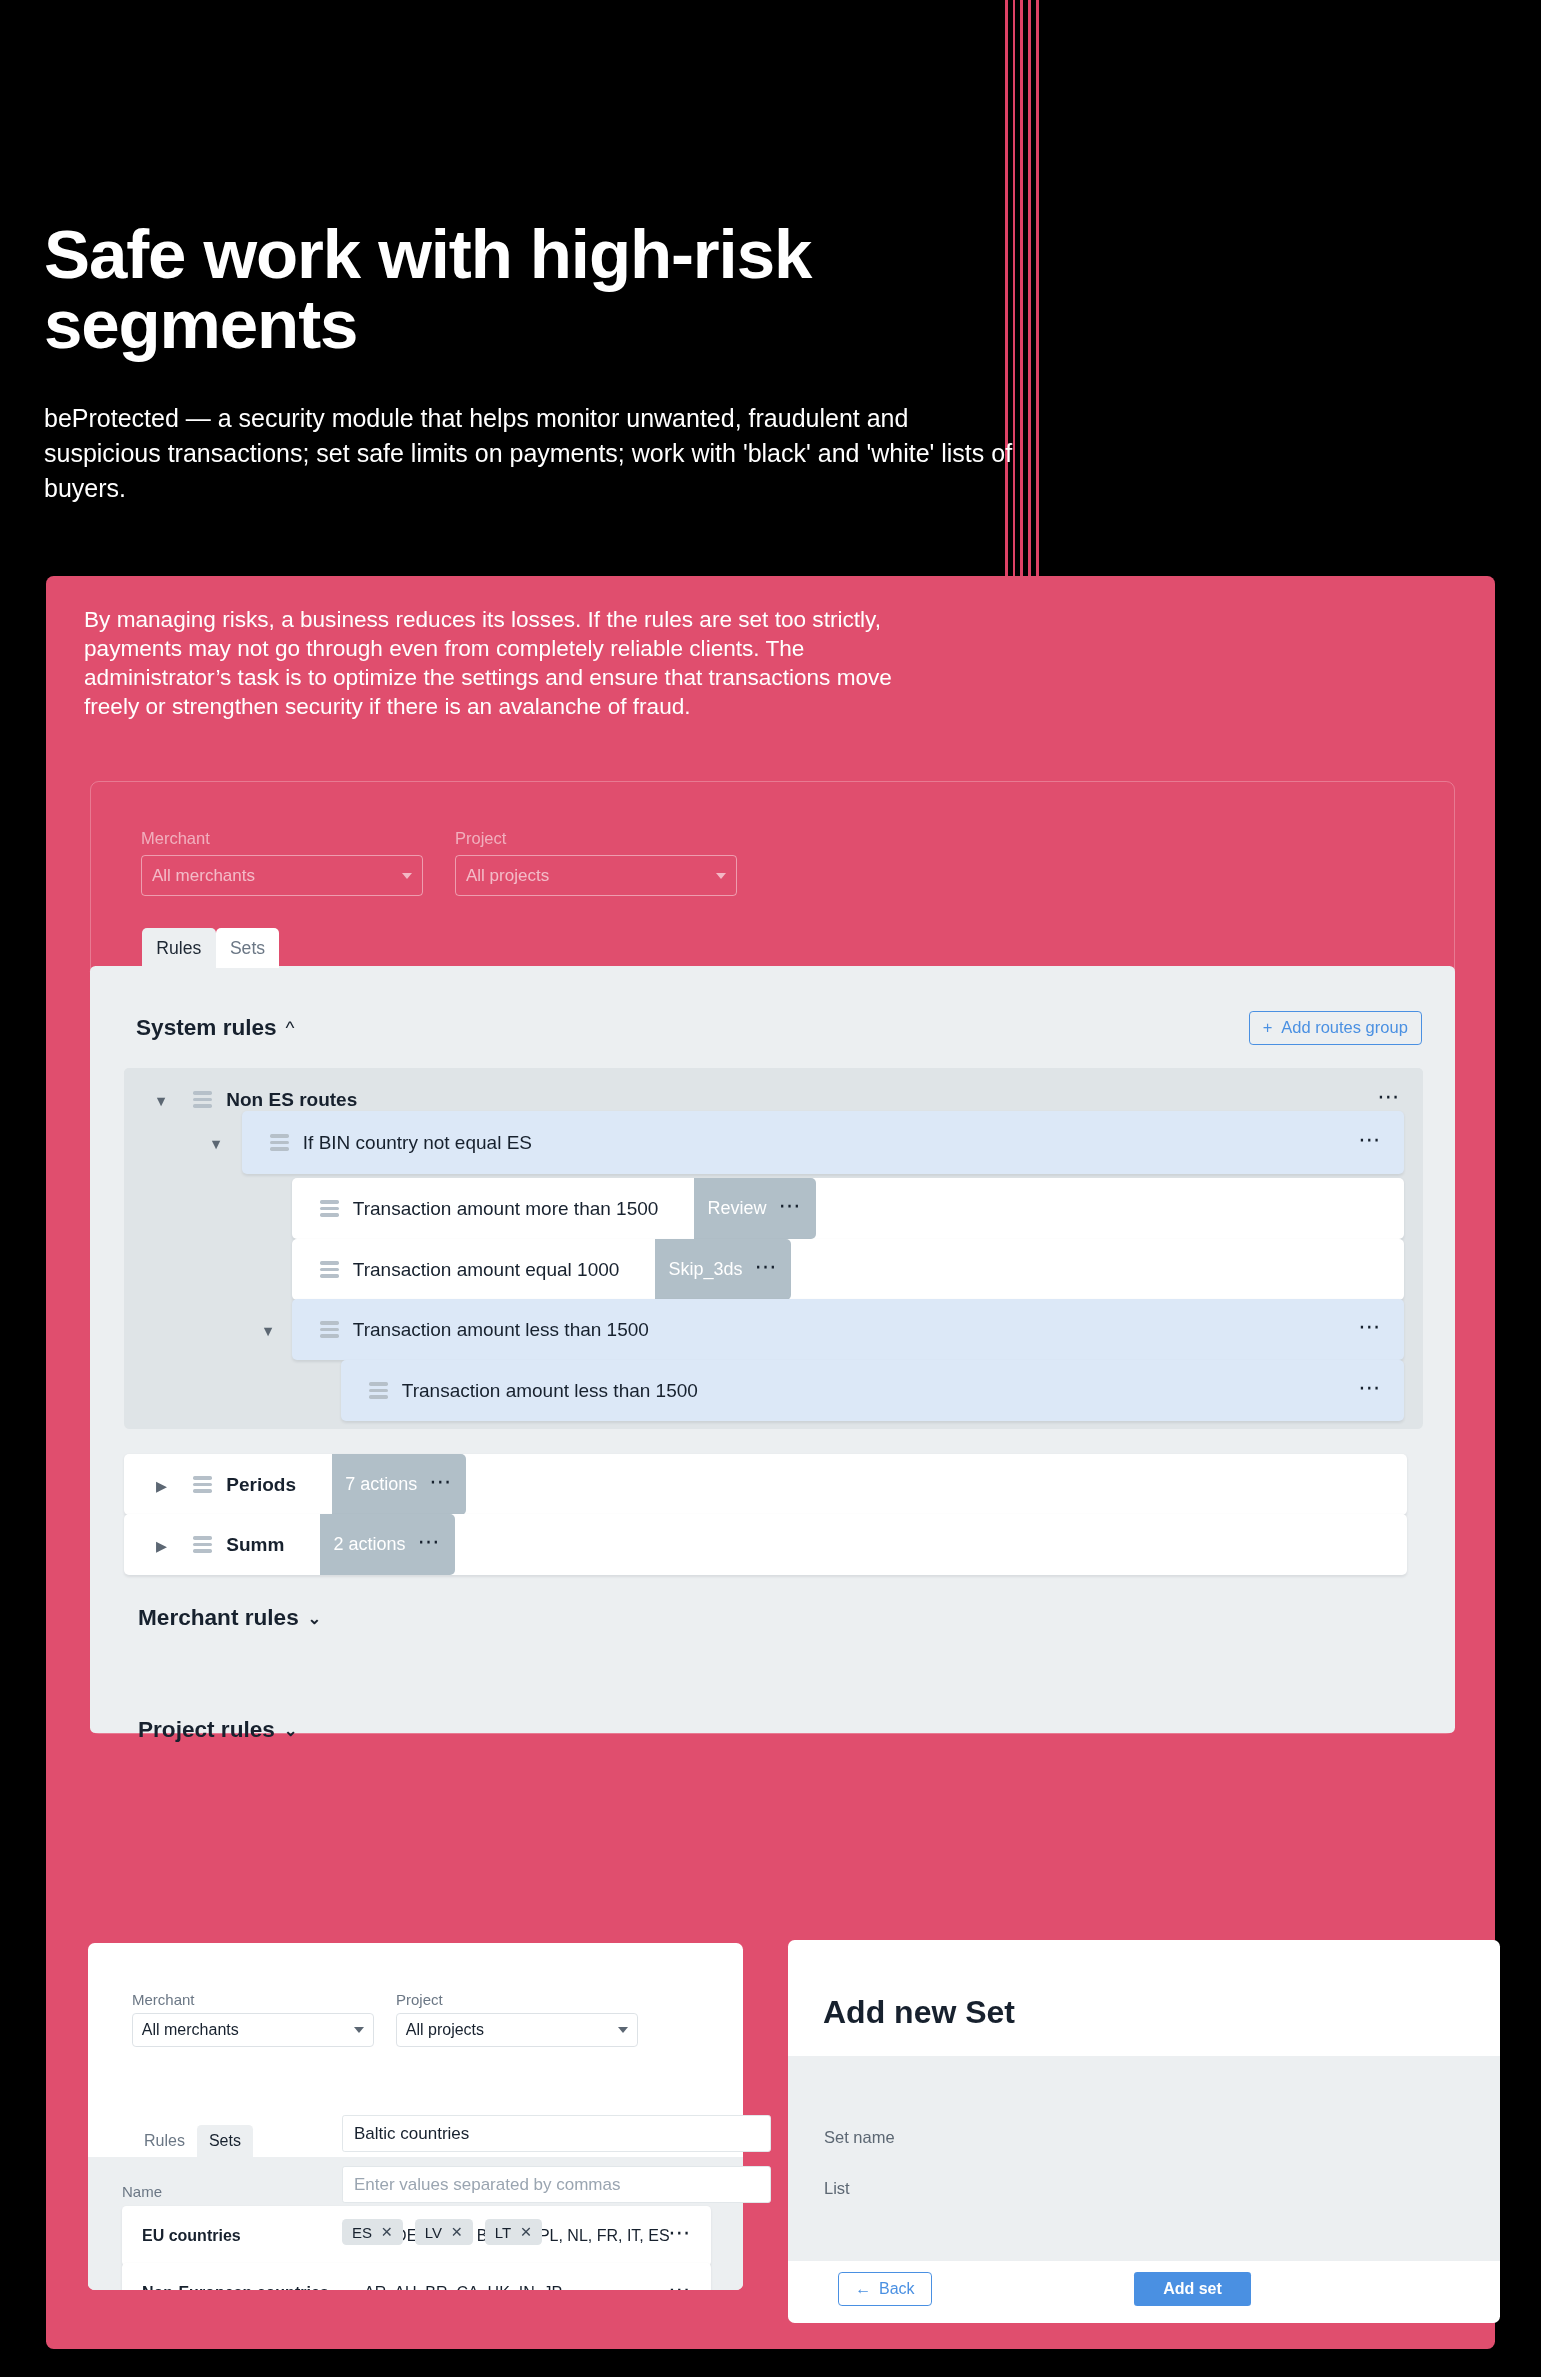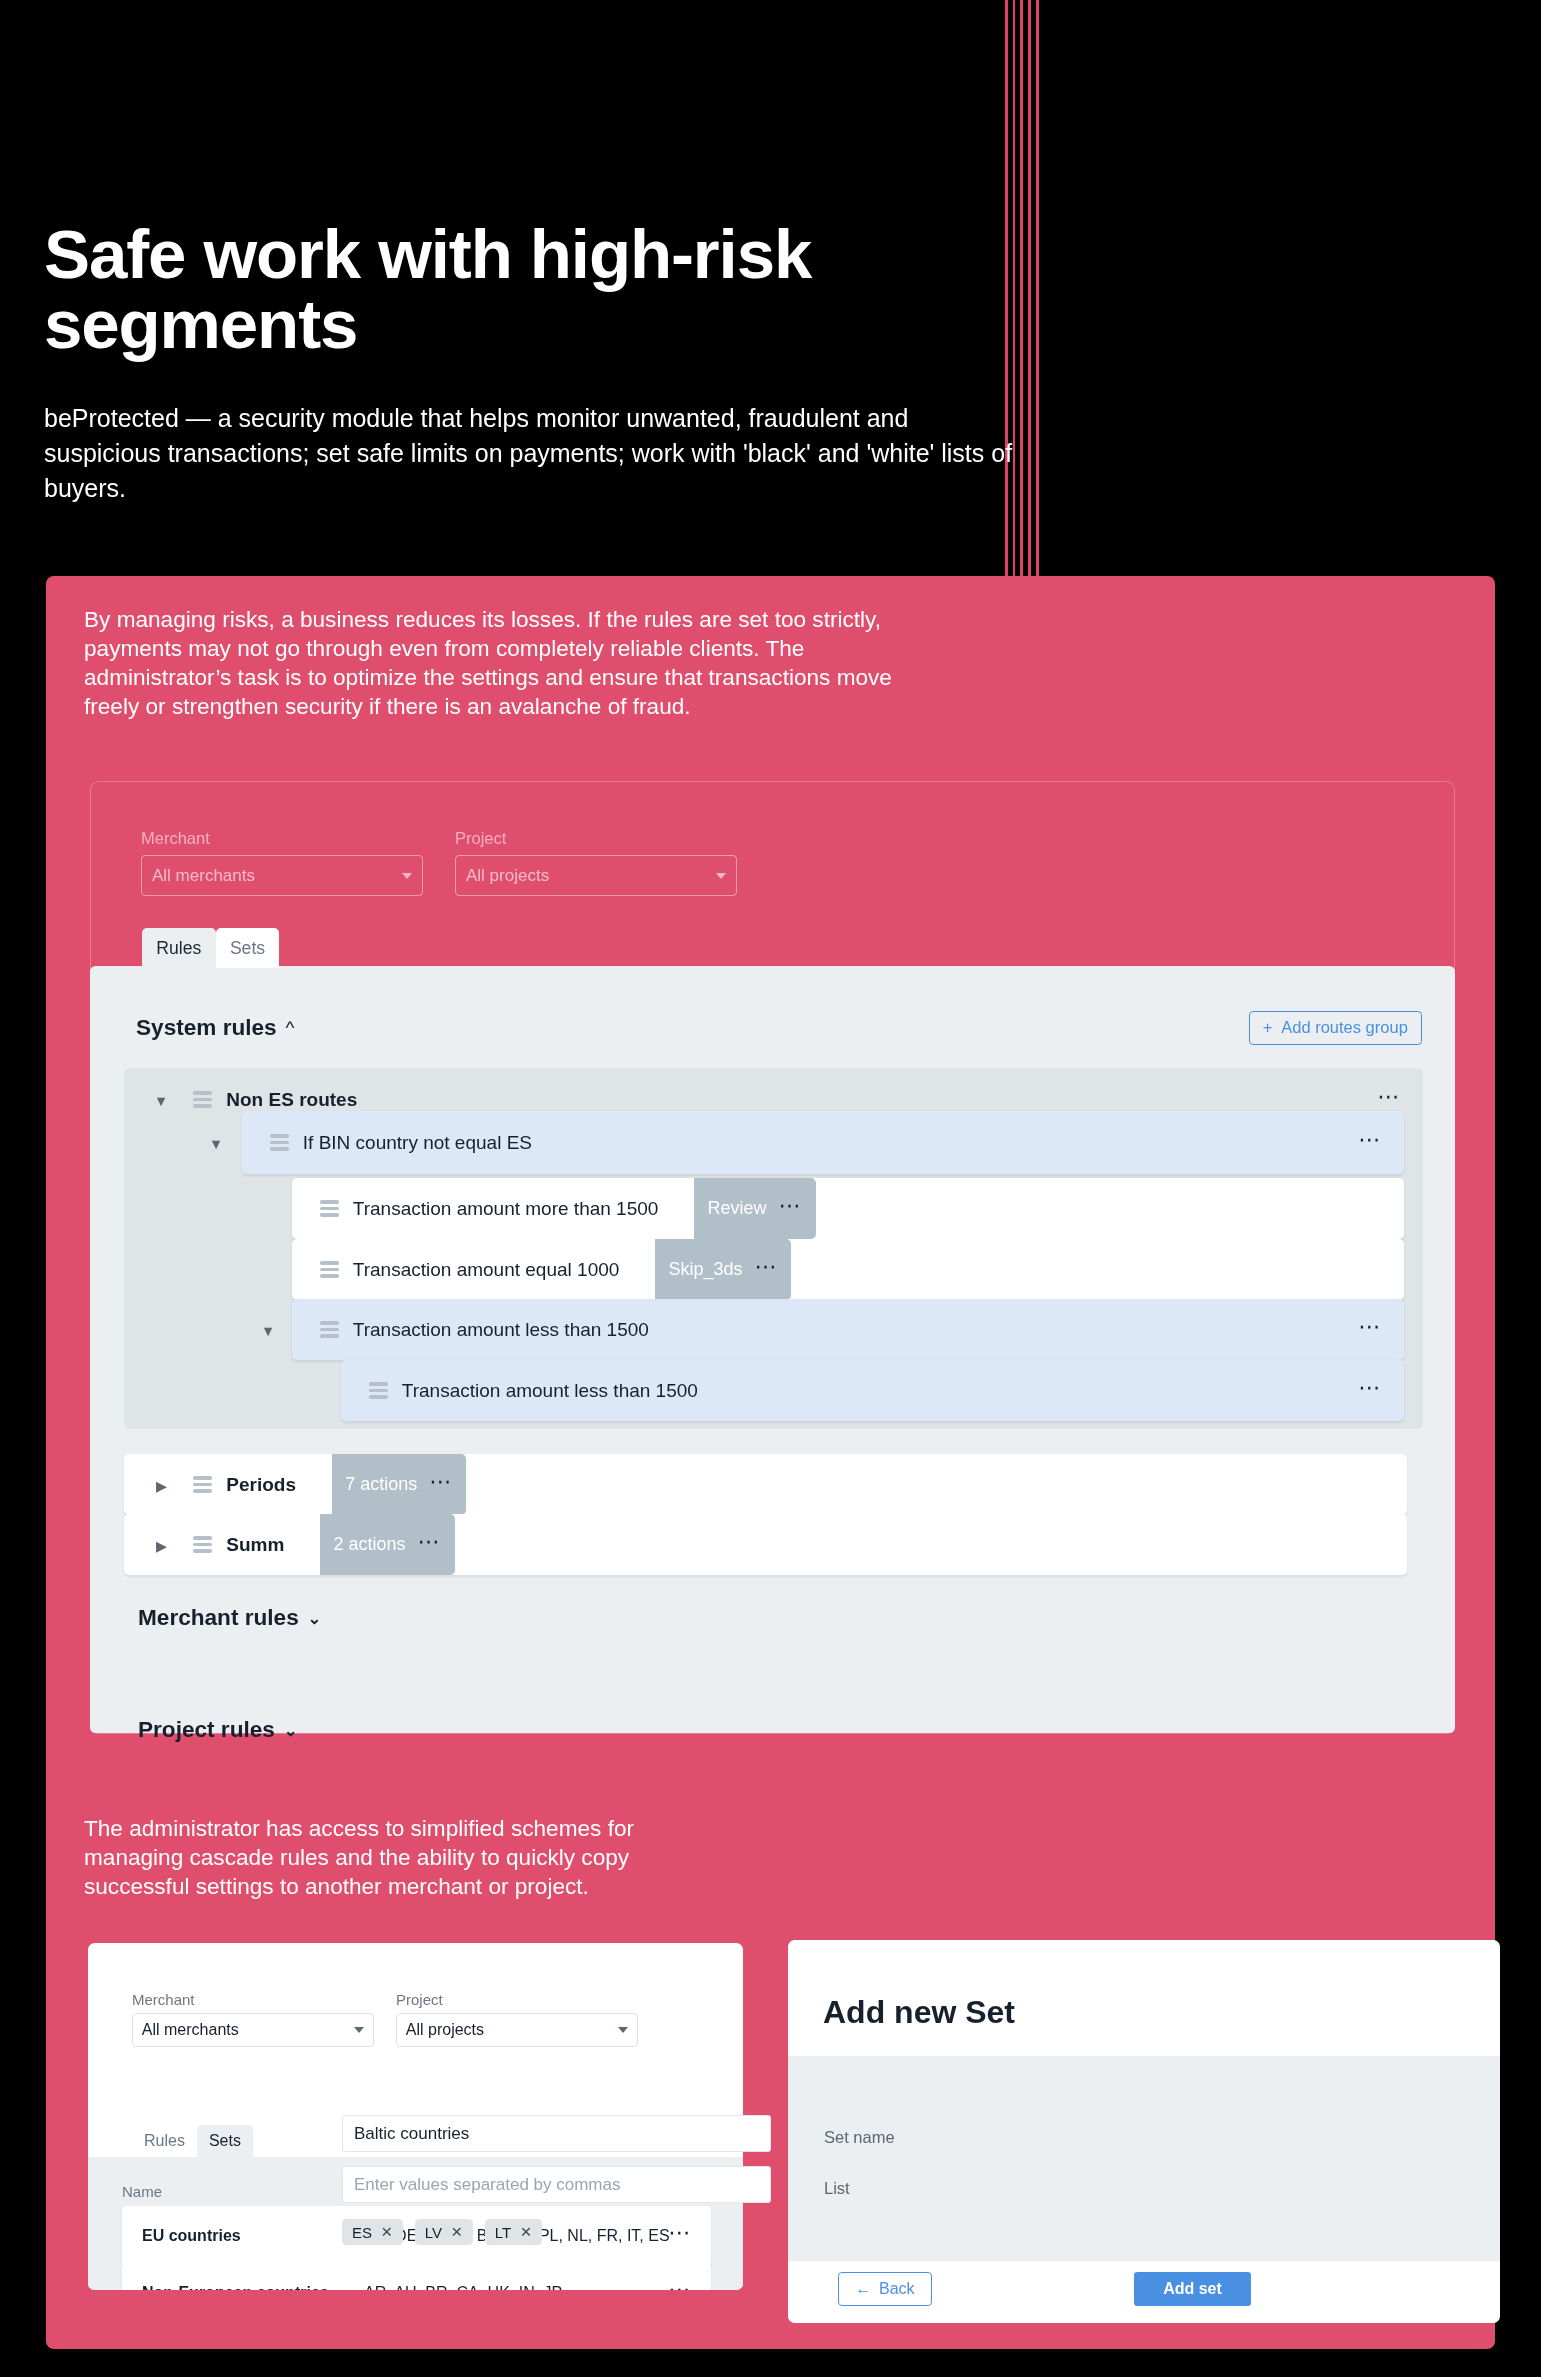--- a/index.html
+++ b/index.html
@@ -348,21 +348,20 @@
 
   <div class="sect-toggle" style="left:138px; top:1605px;">
     <span>Merchant rules</span>
     <span style="font-size:16.5px">⌄</span>
   </div>
   <div class="sect-toggle" style="left:138px; top:1693px;margin-top:24px;">
     <span>Project rules</span>
     <span style="font-size:16.5px">⌄</span>
   </div>
 
-  <div class="pink-intro2">The administrator has access to simplified schemes for managing cascade rules and the ability to quickly copy successful settings to another merchant or project.</div>
 
   <div class="sets-card">
     <div class="lbl" style="left:44px; top:48px;">Merchant</div>
     <div class="lbl" style="left:308px; top:48px;">Project</div>
     <div class="sel" style="left:44px; top:70px; width:242px;">
       <span>All merchants</span>
       <span class="car"></span>
     </div>
     <div class="sel" style="left:308px; top:70px; width:242px;">
       <span>All projects</span>

